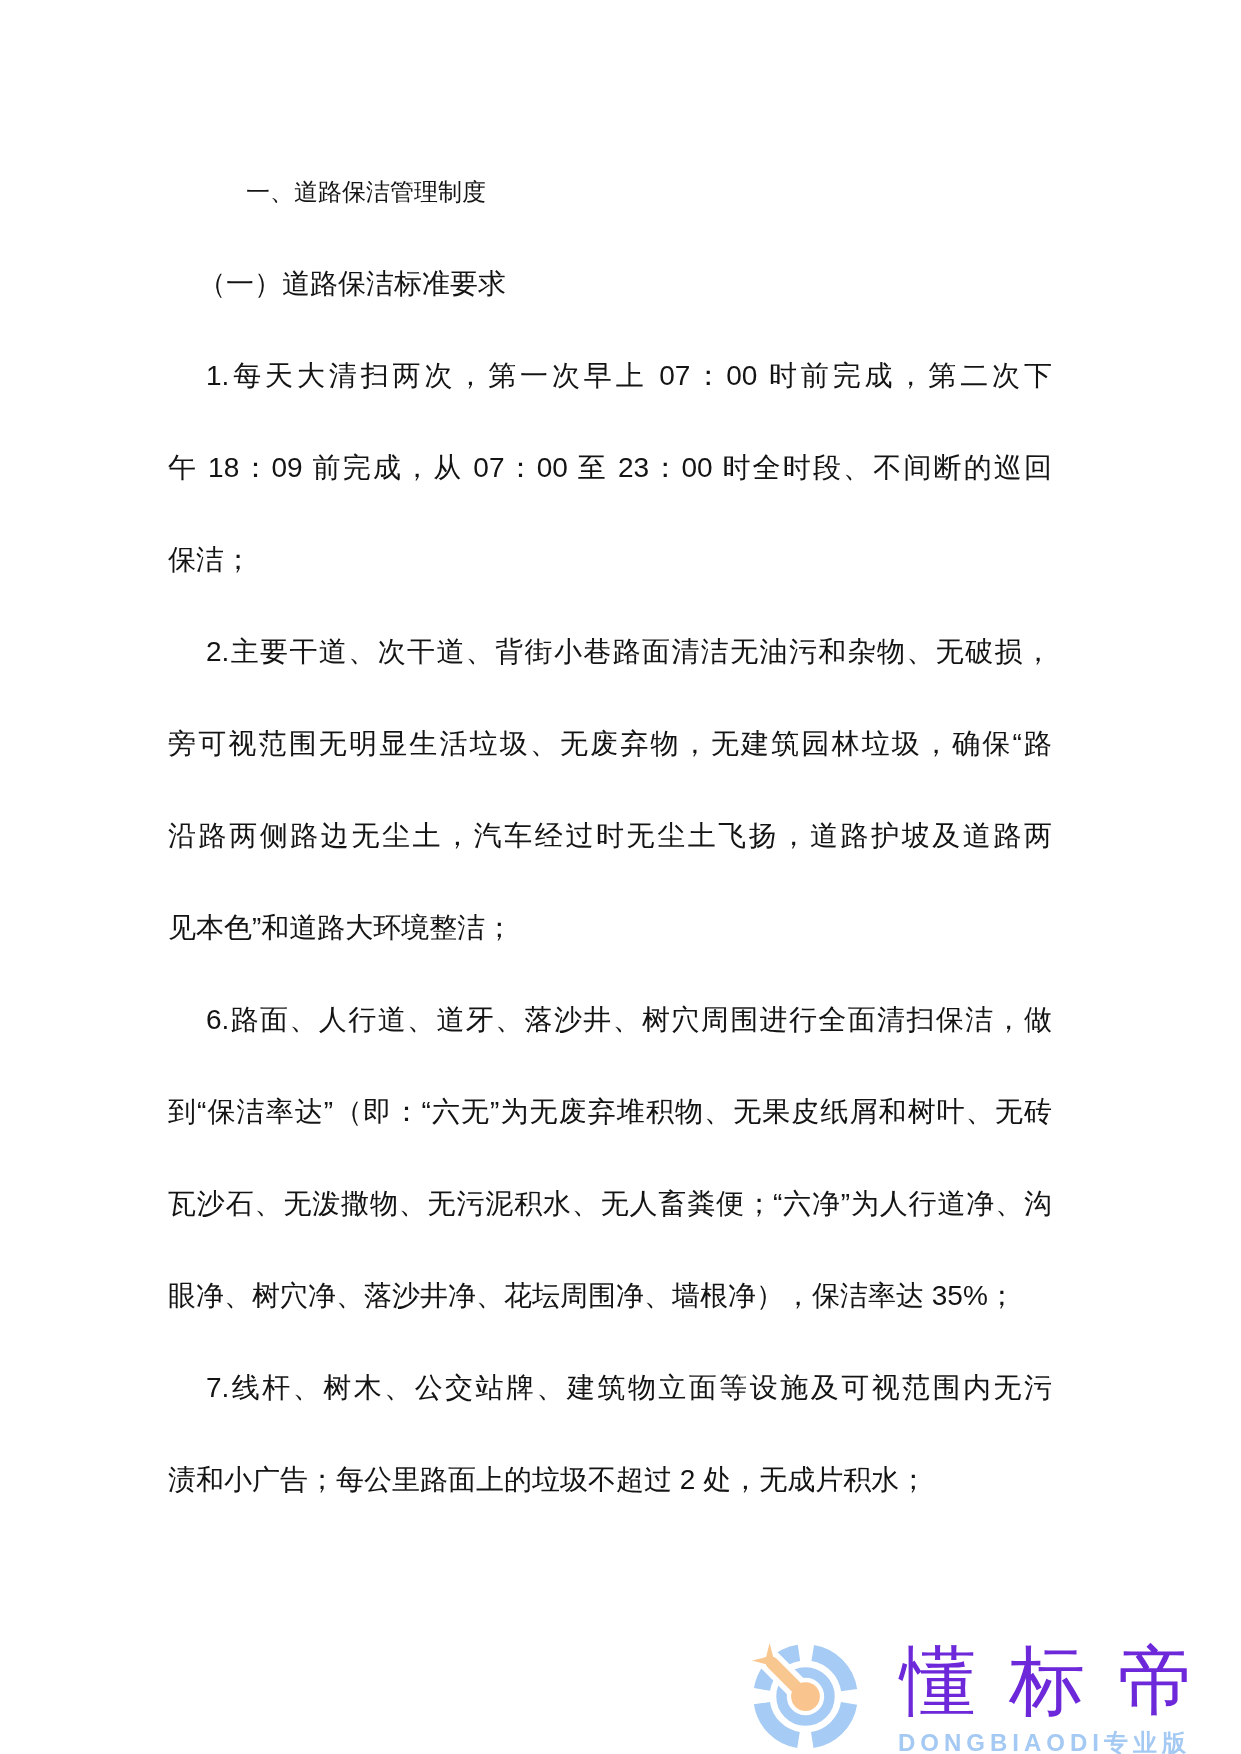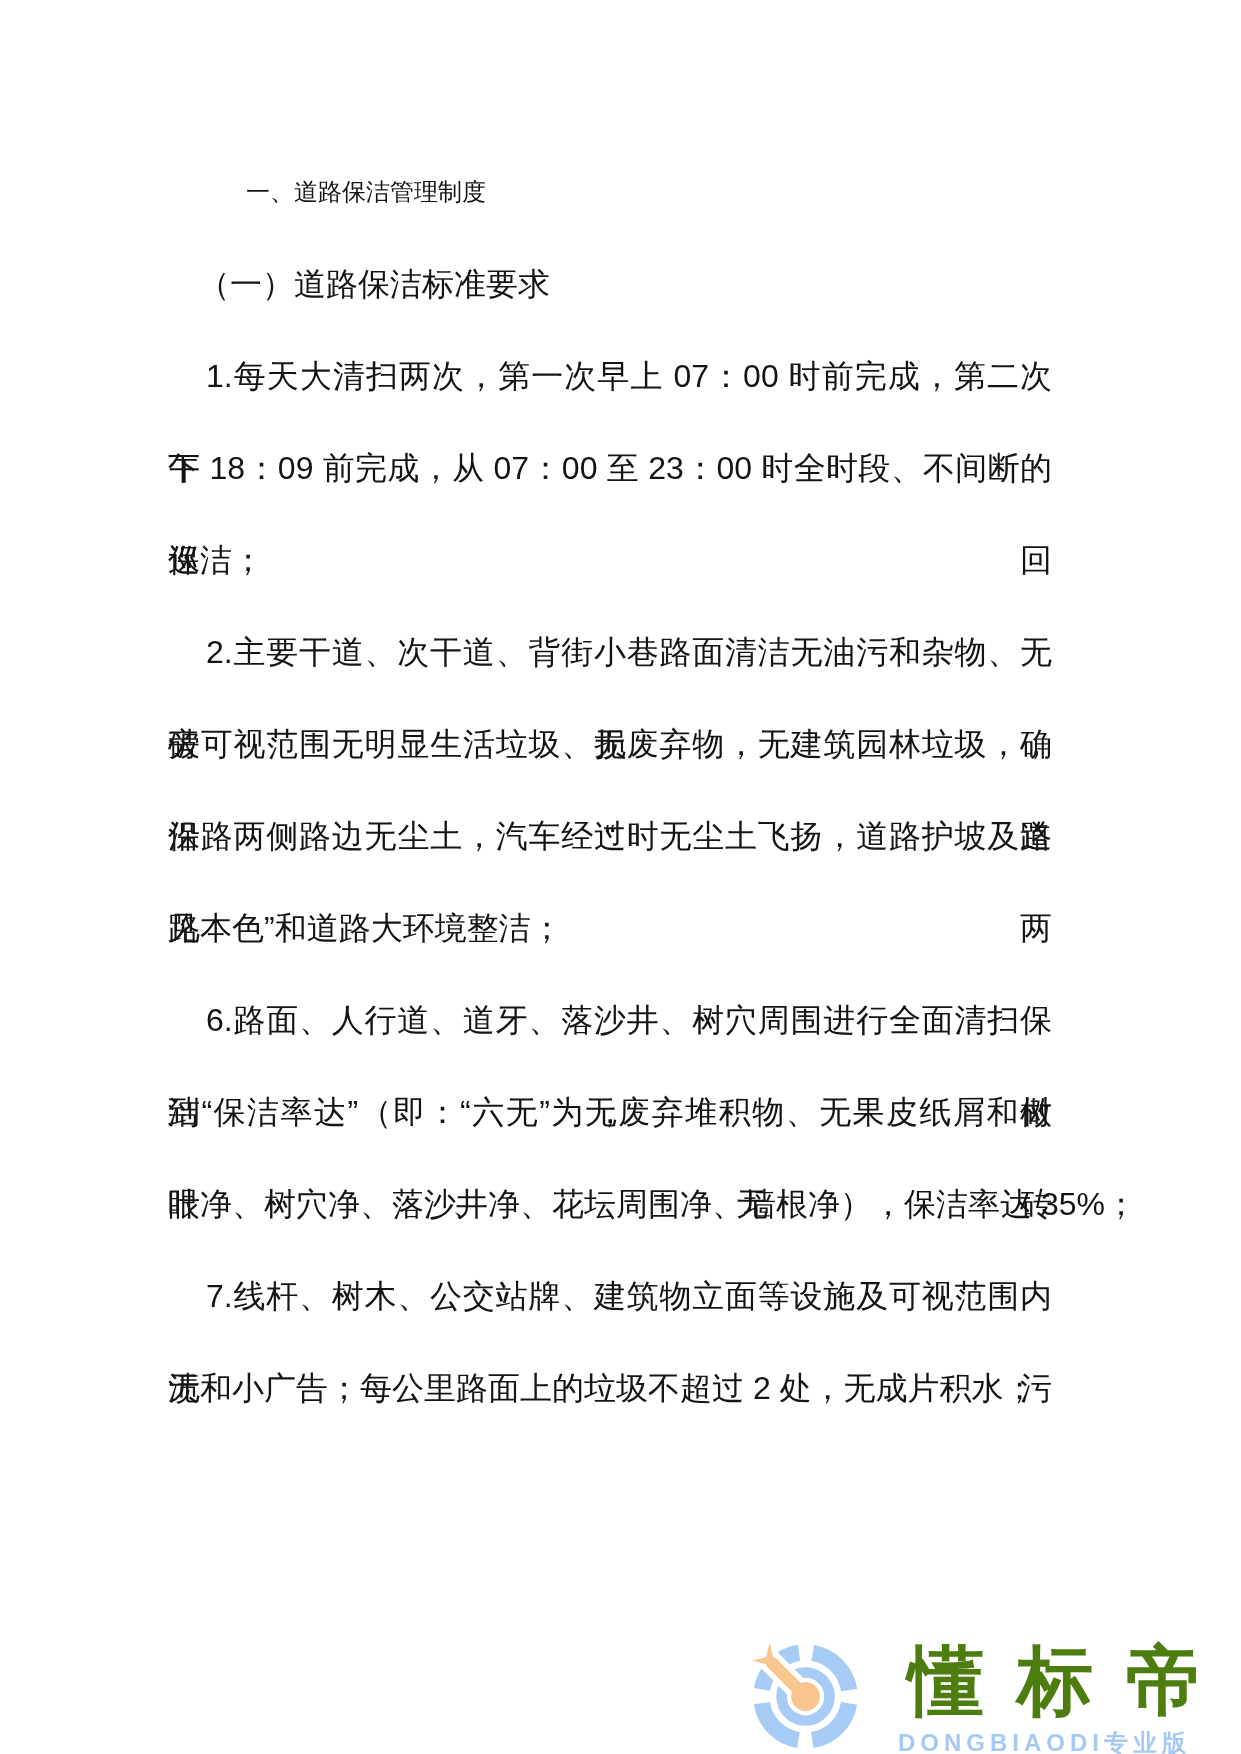--- a/index.html
+++ b/index.html
@@ -7,36 +7,36 @@
     width:1241px;height:1754px;position:relative;overflow:hidden;
     background:#ffffff;
     font-family:"Liberation Sans",sans-serif;
     color:#141414;
   }
   .page{position:absolute;inset:0;background:#ffffff;}
   .content{
     position:absolute;left:168px;top:146px;width:884px;
   }
   .line{
-    height:92px;line-height:92px;font-size:32px;
+    height:92px;line-height:92px;font-size:28px;
     text-align:justify;text-align-last:left;
     white-space:nowrap;
   }
   .line.stretch{white-space:normal;text-align-last:justify;}
   .line.b{font-weight:normal;font-size:24px;}
   .ind-title{text-indent:78px;}
   .ind-sub{text-indent:30px;}
   .ind-num{text-indent:38px;}
   
   .wm{position:absolute;left:748px;top:1635px;width:480px;height:119px;}
   .wm-icon{position:absolute;left:0;top:4px;width:115px;height:115px;}
   .wm-brand{
-    position:absolute;left:160px;top:8px;
-    font-size:76px;font-weight:bold;letter-spacing:33px;
-    color:#4d7c0f;white-space:nowrap;line-height:76px;
+    position:absolute;left:152px;top:8px;
+    font-size:76px;font-weight:normal;letter-spacing:33px;
+    color:#6d28d9;white-space:nowrap;line-height:76px;
   }
   .wm-sub{
     position:absolute;left:150px;top:96px;
     font-size:24px;font-weight:bold;letter-spacing:5px;
     color:#a4c9f2;white-space:nowrap;line-height:24px;
   }
 </style>
 </head>
 <body>
 
@@ -47,20 +47,21 @@
     <div class="line ind-sub">（一）道路保洁标准要求</div>
     <div class="line ind-num stretch">1.每天大清扫两次，第一次早上 07：00 时前完成，第二次下</div>
     <div class="line stretch">午 18：09 前完成，从 07：00 至 23：00 时全时段、不间断的巡回</div>
     <div class="line">保洁；</div>
     <div class="line ind-num stretch">2.主要干道、次干道、背街小巷路面清洁无油污和杂物、无破损，</div>
     <div class="line stretch">旁可视范围无明显生活垃圾、无废弃物，无建筑园林垃圾，确保“路</div>
     <div class="line stretch">沿路两侧路边无尘土，汽车经过时无尘土飞扬，道路护坡及道路两</div>
     <div class="line">见本色”和道路大环境整洁；</div>
     <div class="line ind-num stretch">6.路面、人行道、道牙、落沙井、树穴周围进行全面清扫保洁，做</div>
     <div class="line stretch">到“保洁率达”（即：“六无”为无废弃堆积物、无果皮纸屑和树叶、无砖</div>
+    <div class="line stretch">瓦沙石、无泼撒物、无污泥积水、无人畜粪便；“六净”为人行道净、沟</div>
     <div class="line">眼净、树穴净、落沙井净、花坛周围净、墙根净），保洁率达 35%；</div>
     <div class="line ind-num stretch">7.线杆、树木、公交站牌、建筑物立面等设施及可视范围内无污</div>
     <div class="line">渍和小广告；每公里路面上的垃圾不超过 2 处，无成片积水；</div>
   </div>
 
   <div class="wm">
     <svg class="wm-icon" viewBox="0 0 120 120" aria-hidden="true">
 
       <circle cx="60" cy="60" r="46" fill="none" stroke="#a6cbf5" stroke-width="17" stroke-dasharray="57.81 14.45" transform="rotate(9 60 60)"></circle>
 

